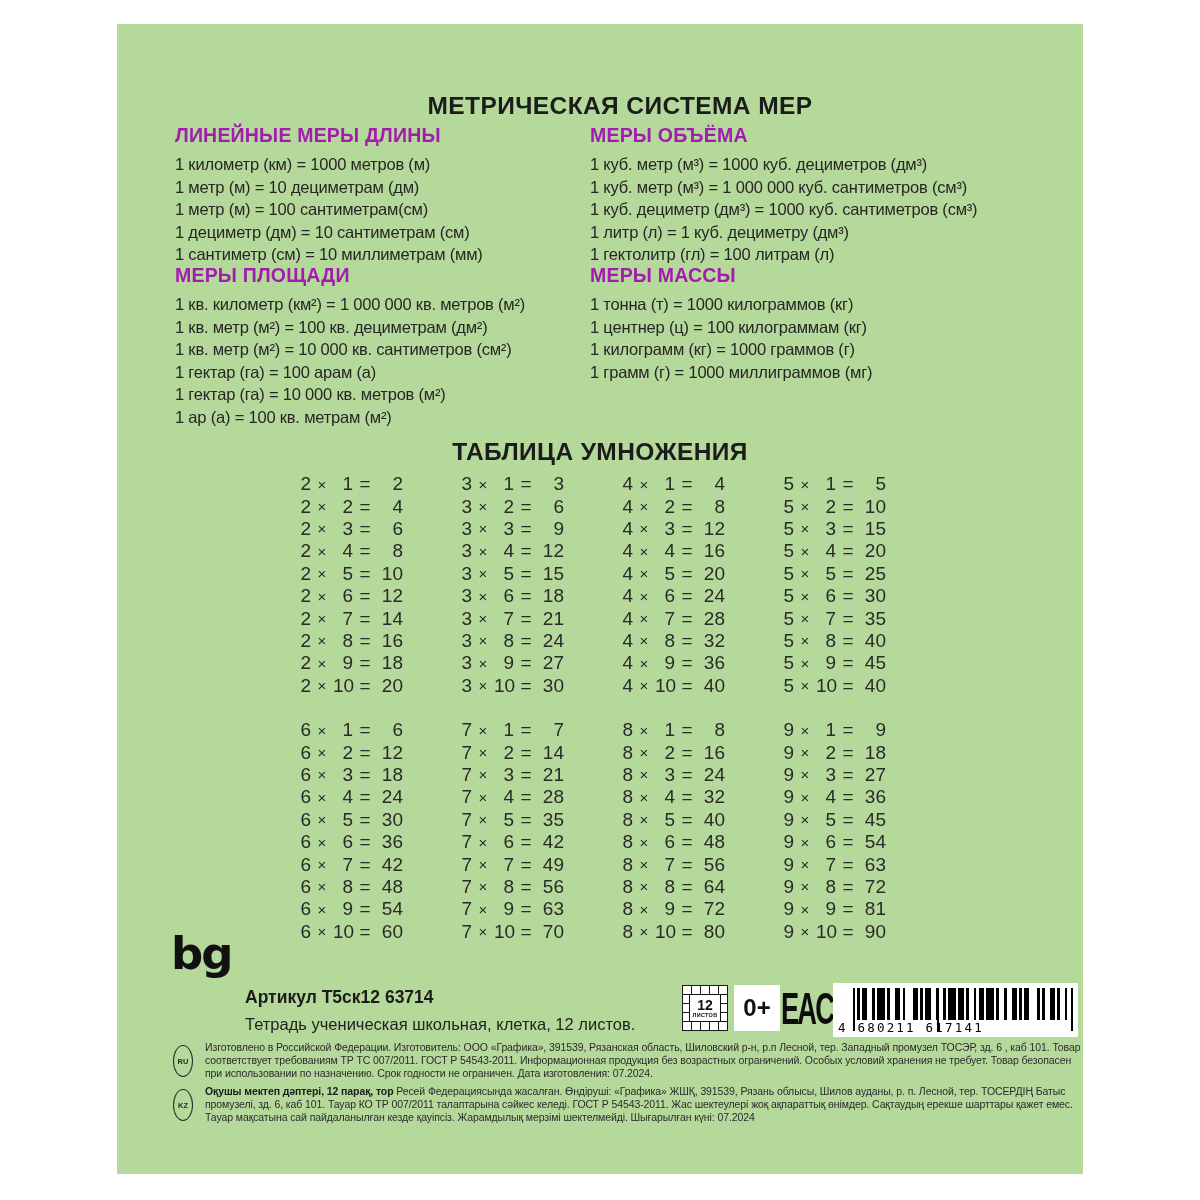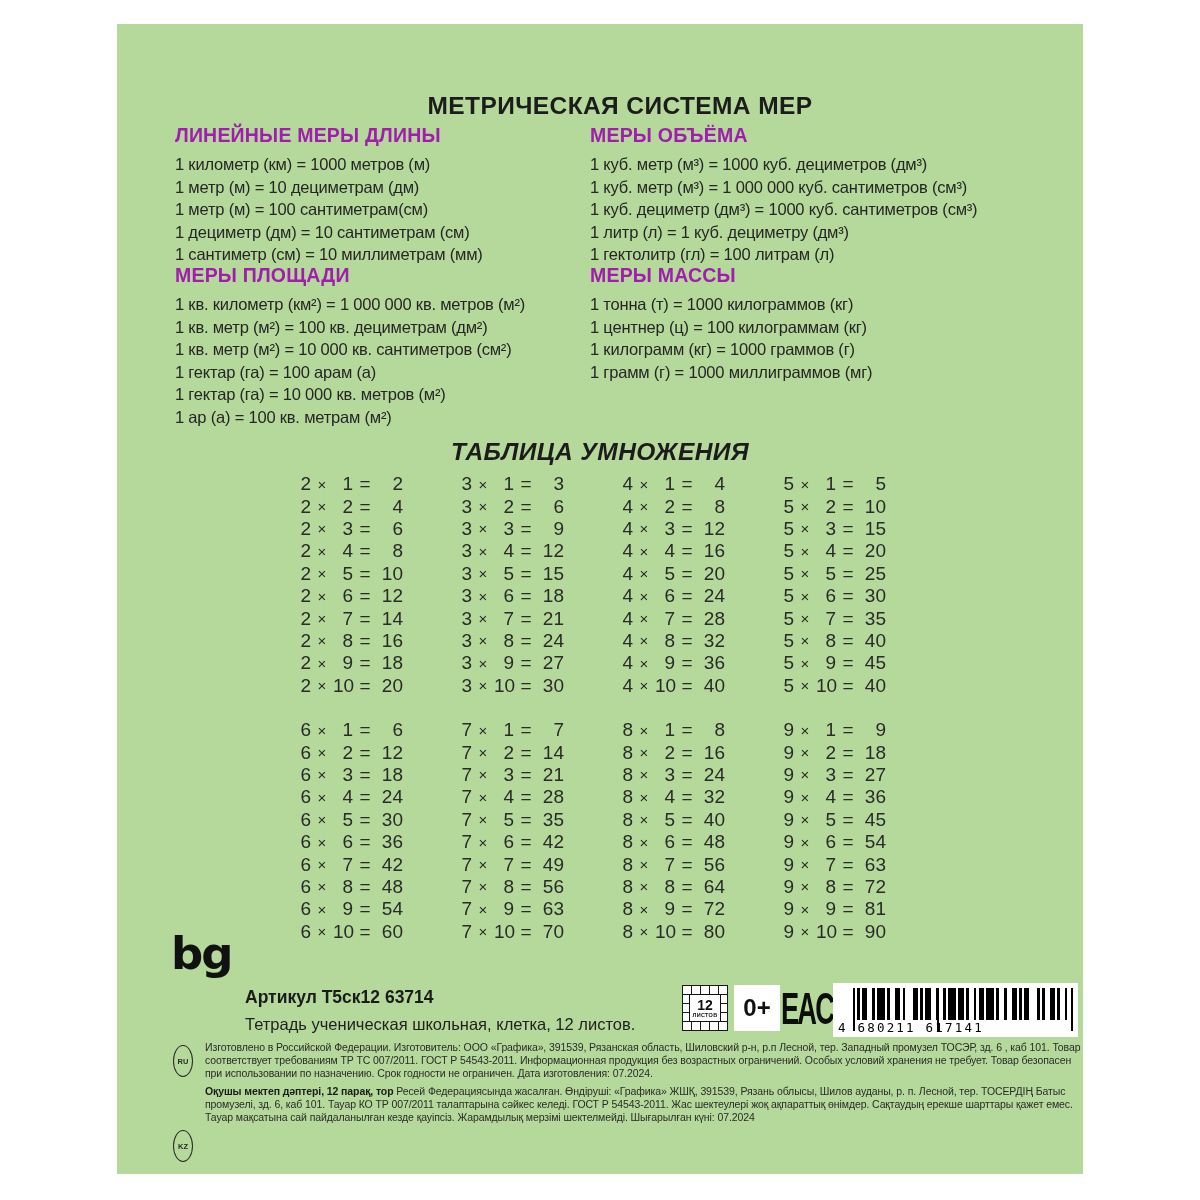--- a/index.html
+++ b/index.html
@@ -10,21 +10,21 @@
   }
   .page{
     position:absolute;left:117px;top:24px;width:966px;height:1150px;
     background:#b5d89b;overflow:hidden;
   }
   .main-title{
     position:absolute;left:0;width:100%;text-align:center;
     font-size:24.5px;font-weight:bold;letter-spacing:.4px;color:#1c1c1c;white-space:nowrap;
   }
   #t-main{top:68px;padding-left:20px;}
-  #t-mult{top:414px;font-style:italic;}
+  #t-mult{top:414px;}
   .sec-h{
     position:absolute;font-size:19.5px;font-weight:bold;letter-spacing:.2px;
     color:#a21caf;white-space:nowrap;margin:0;
   }
   .lines{position:absolute;}
   .mline{
     font-size:16.5px;line-height:22.5px;white-space:nowrap;letter-spacing:-0.2px;color:#262626;
   }
   .col-l{left:58px;}
   .col-r{left:473px;}
@@ -94,21 +94,21 @@
     position:absolute;left:5px;right:10px;bottom:2px;font-size:12.5px;color:#000;
     letter-spacing:2.2px;white-space:nowrap;font-family:"DejaVu Sans Mono",monospace;
   }
 
   .lang-badge{
     position:absolute;left:56px;width:20px;height:32px;border:1.5px solid #2a2a2a;
     border-radius:50%;display:flex;align-items:center;justify-content:center;
     font-size:7.5px;font-weight:bold;color:#2a2a2a;box-sizing:border-box;
   }
   #ru-badge{top:1021px;}
-  #kz-badge{top:1106px;}
+  #kz-badge{top:1065px;}
   .fine{
     position:absolute;left:88px;width:876px;font-size:10.5px;line-height:13px;
     color:#2b2b2b;letter-spacing:-0.1px;
   }
   #ru-text{top:1017px;}
   #kz-text{top:1061px;}
   .fine b{font-weight:bold;color:#1b1b1b;}
 </style>
 </head>
 <body>

